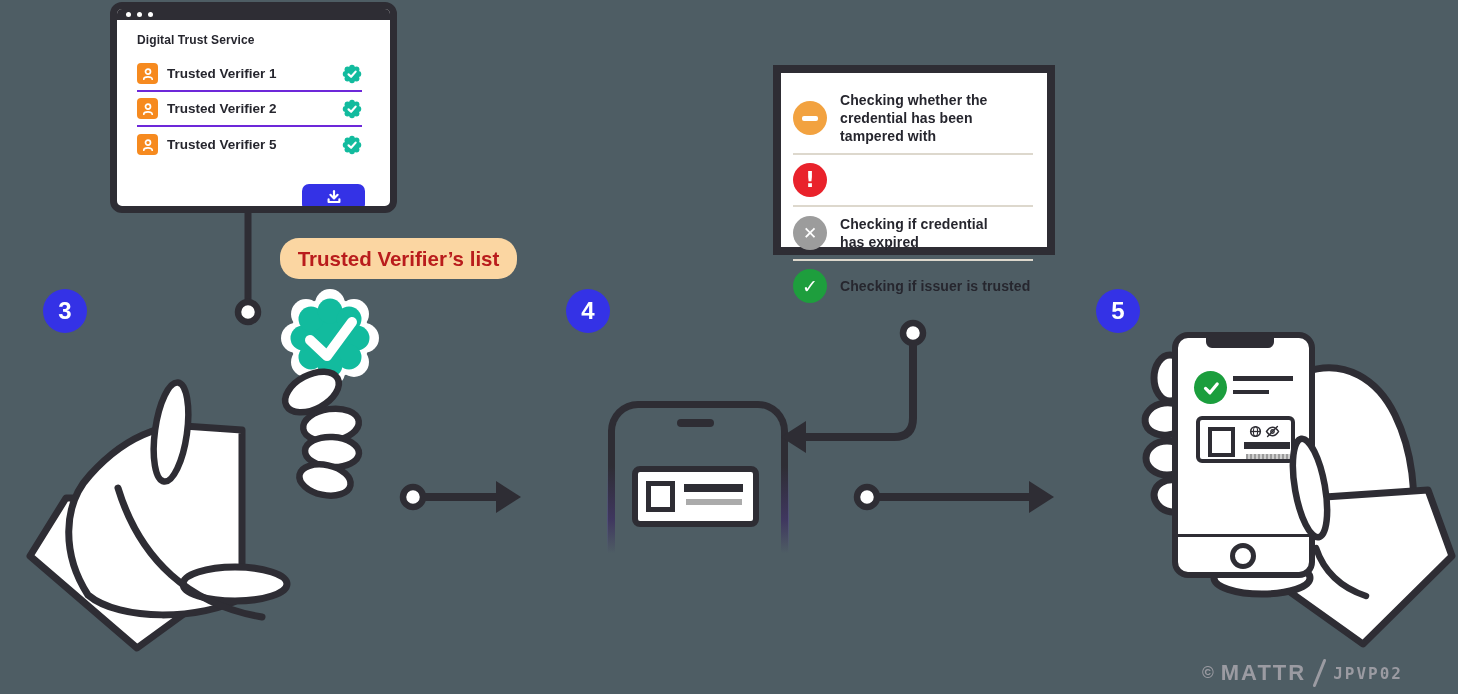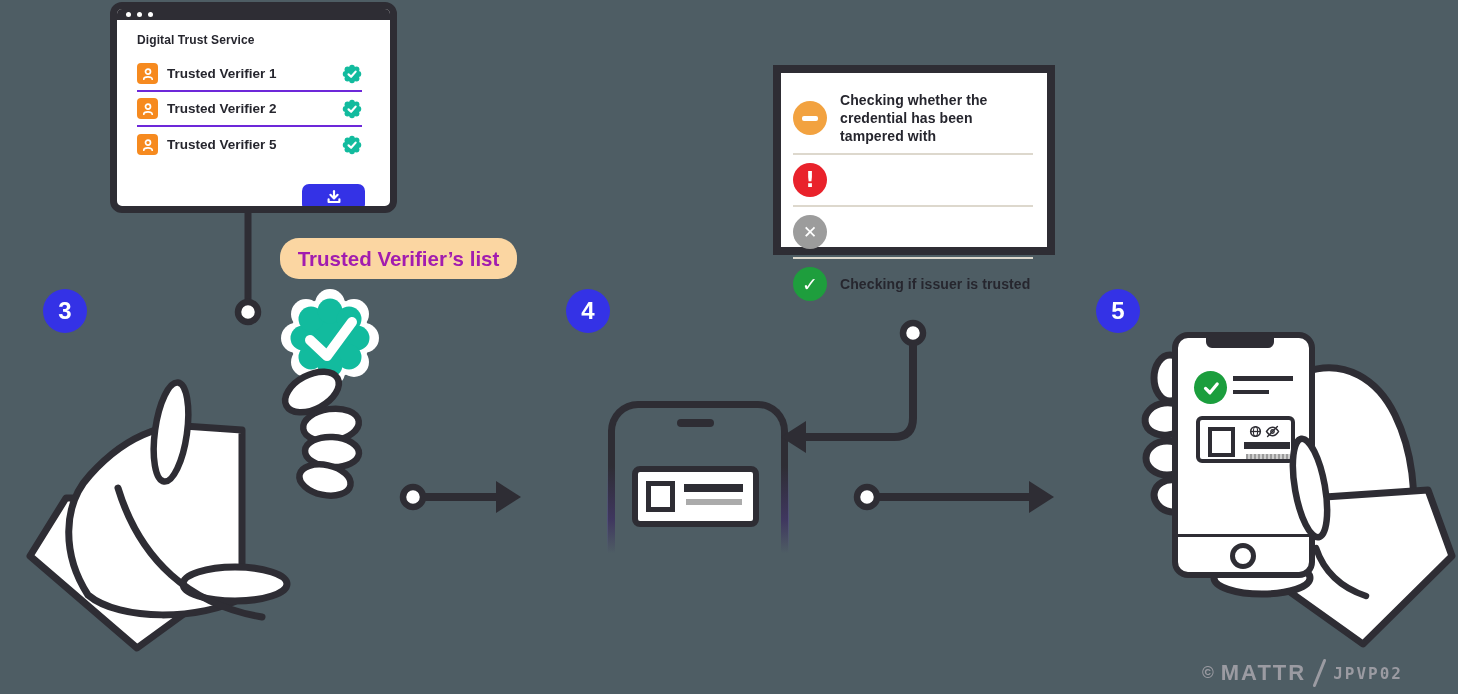--- a/index.html
+++ b/index.html
@@ -28,21 +28,21 @@
   .v-row.sep { border-bottom:2px solid #6d28d9; }
   .tile { width:21px; height:21px; border-radius:4px; background:#f68a1f;
           display:flex; align-items:center; justify-content:center; flex:0 0 auto; }
   .v-label { font-size:13.5px; font-weight:700; margin-left:9px; flex:1; }
   .dl-btn { position:absolute; right:25px; bottom:7px; width:63px; height:27px;
             border-radius:7px; background:#3432e6; display:flex; align-items:center; justify-content:center; }
 
   
   .tag { left:280px; top:238px; width:237px; height:41px; background:#fbd6a2; border-radius:19px;
          display:flex; align-items:center; justify-content:center;
-         font-size:20.5px; font-weight:600; color:#a21caf; }
+         font-size:20.5px; font-weight:600; color:#b91c1c; }
 
   
   .badge { width:44px; height:44px; border-radius:50%; background:#3432e6; color:#fff;
            font-size:24px; font-weight:700; display:flex; align-items:center; justify-content:center; }
   #badge3 { left:43px;  top:289px; }
   #badge4 { left:566px; top:289px; }
   #badge5 { left:1096px; top:289px; }
 
   
   .phone-left { left:182px; top:336px; width:142px; height:247px; background:#fff;
@@ -252,20 +252,22 @@
 credential has been
 tampered with</span>
     </div>
     <div class="check-sep"></div>
     <div class="check-row">
       <span class="check-ico glyph" style="background:#e9222b; font-size:21px;">!</span>
     </div>
     <div class="check-sep"></div>
     <div class="check-row">
       <span class="check-ico glyph" style="background:#9c9c9c; font-size:17px;">✕</span>
+      <span class="check-txt">Checking if credential
+has expired</span>
     </div>
     <div class="check-sep"></div>
     <div class="check-row">
       <span class="check-ico glyph" style="background:#1e9e3d; font-size:19px;">✓</span>
       <span class="check-txt">Checking if issuer is trusted</span>
     </div>
   </div>
 
   <div class="abs phone-right">
     <div class="notch" style="left:28px; top:-1px; width:68px; height:11px;"></div>

